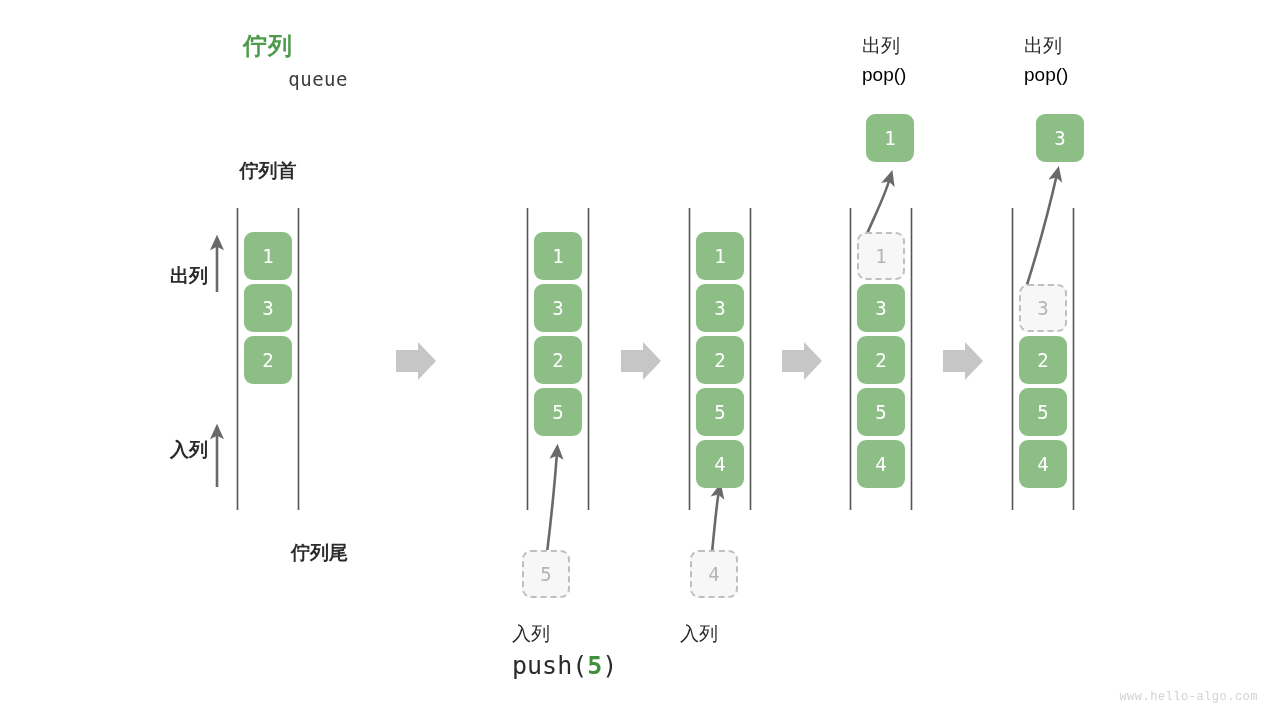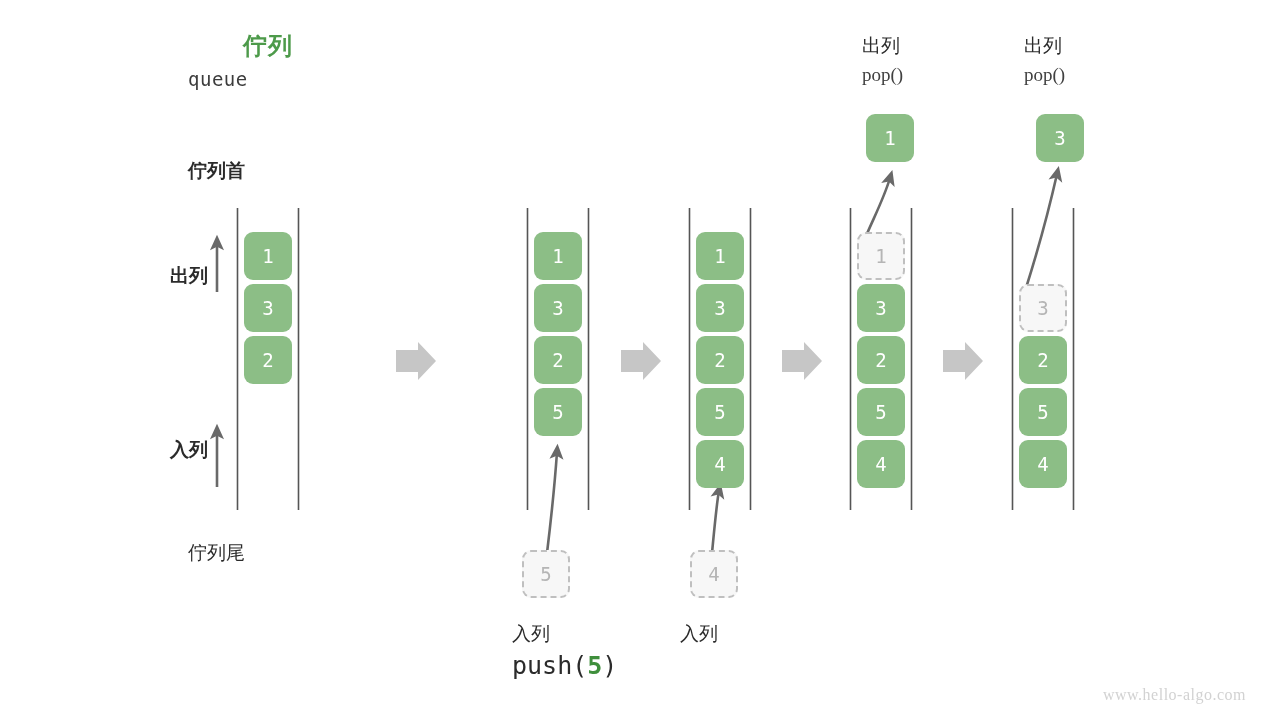--- a/index.html
+++ b/index.html
@@ -30,43 +30,44 @@
     text-align: center;
     font-size: 24px;
     font-weight: bold;
     color: #4d9a4a;
     letter-spacing: 1px;
   }
   .title-en {
     position: absolute;
     left: 188px; top: 68px;
     width: 160px;
-    text-align: left;
+    text-align: right;
     font-size: 19px;
     font-family: "DejaVu Sans Mono", monospace;
     color: #3c3c3c;
     letter-spacing: 0.5px;
   }
 
   
   .head-label {
     position: absolute;
     left: 188px; top: 158px;
     width: 160px;
+    text-align: center;
     font-size: 19px;
     font-weight: bold;
     color: #2b2b2b;
   }
   .tail-label {
     position: absolute;
     left: 188px; top: 540px;
     width: 160px;
-    text-align: left;
-    font-size: 19px;
-    font-weight: normal;
+    text-align: right;
+    font-size: 19px;
+    font-weight: bold;
     color: #2b2b2b;
   }
 
   
   .side-label {
     position: absolute;
     width: 70px;
     text-align: right;
     font-size: 19px;
     font-weight: bold;
@@ -126,33 +127,33 @@
     width: 160px;
     text-align: left;
   }
   .topcap .cn {
     font-size: 19px;
     color: #2b2b2b;
     line-height: 1.5;
   }
   .topcap .code {
     font-size: 19px;
-    font-family: Liberation Serif, serif;
-    color: #404040;
+    font-family: Liberation Sans, sans-serif;
+    color: #000000;
     line-height: 1.5;
     white-space: pre;
   }
 
   
   .watermark {
     position: absolute;
-    right: 34px;
+    right: 22px;
     bottom: 16px;
-    font-size: 16px;
-    font-family: Liberation Serif, serif;
+    font-size: 12px;
+    font-family: Liberation Mono, monospace;
     color: #d2d2d2;
     letter-spacing: 0.5px;
   }
 
   svg.overlay {
     position: absolute;
     left: 0; top: 0;
     width: 1280px;
     height: 720px;
     pointer-events: none;

